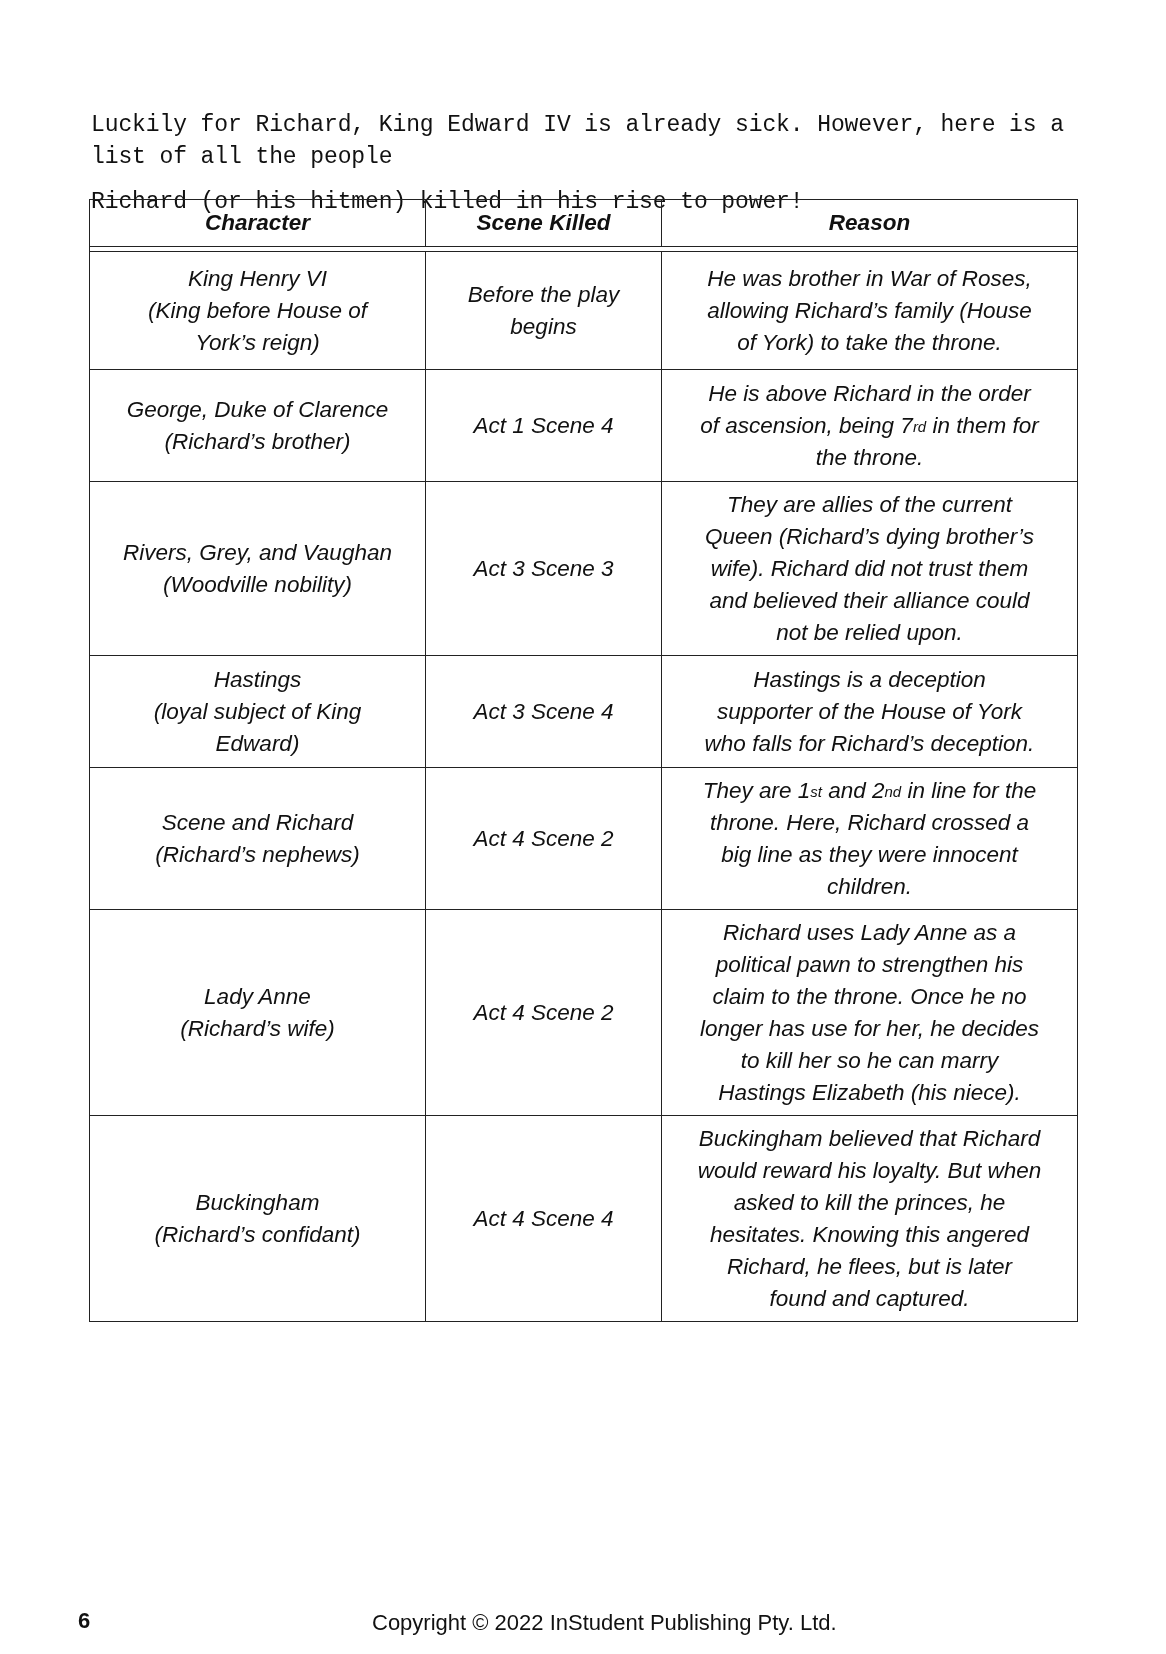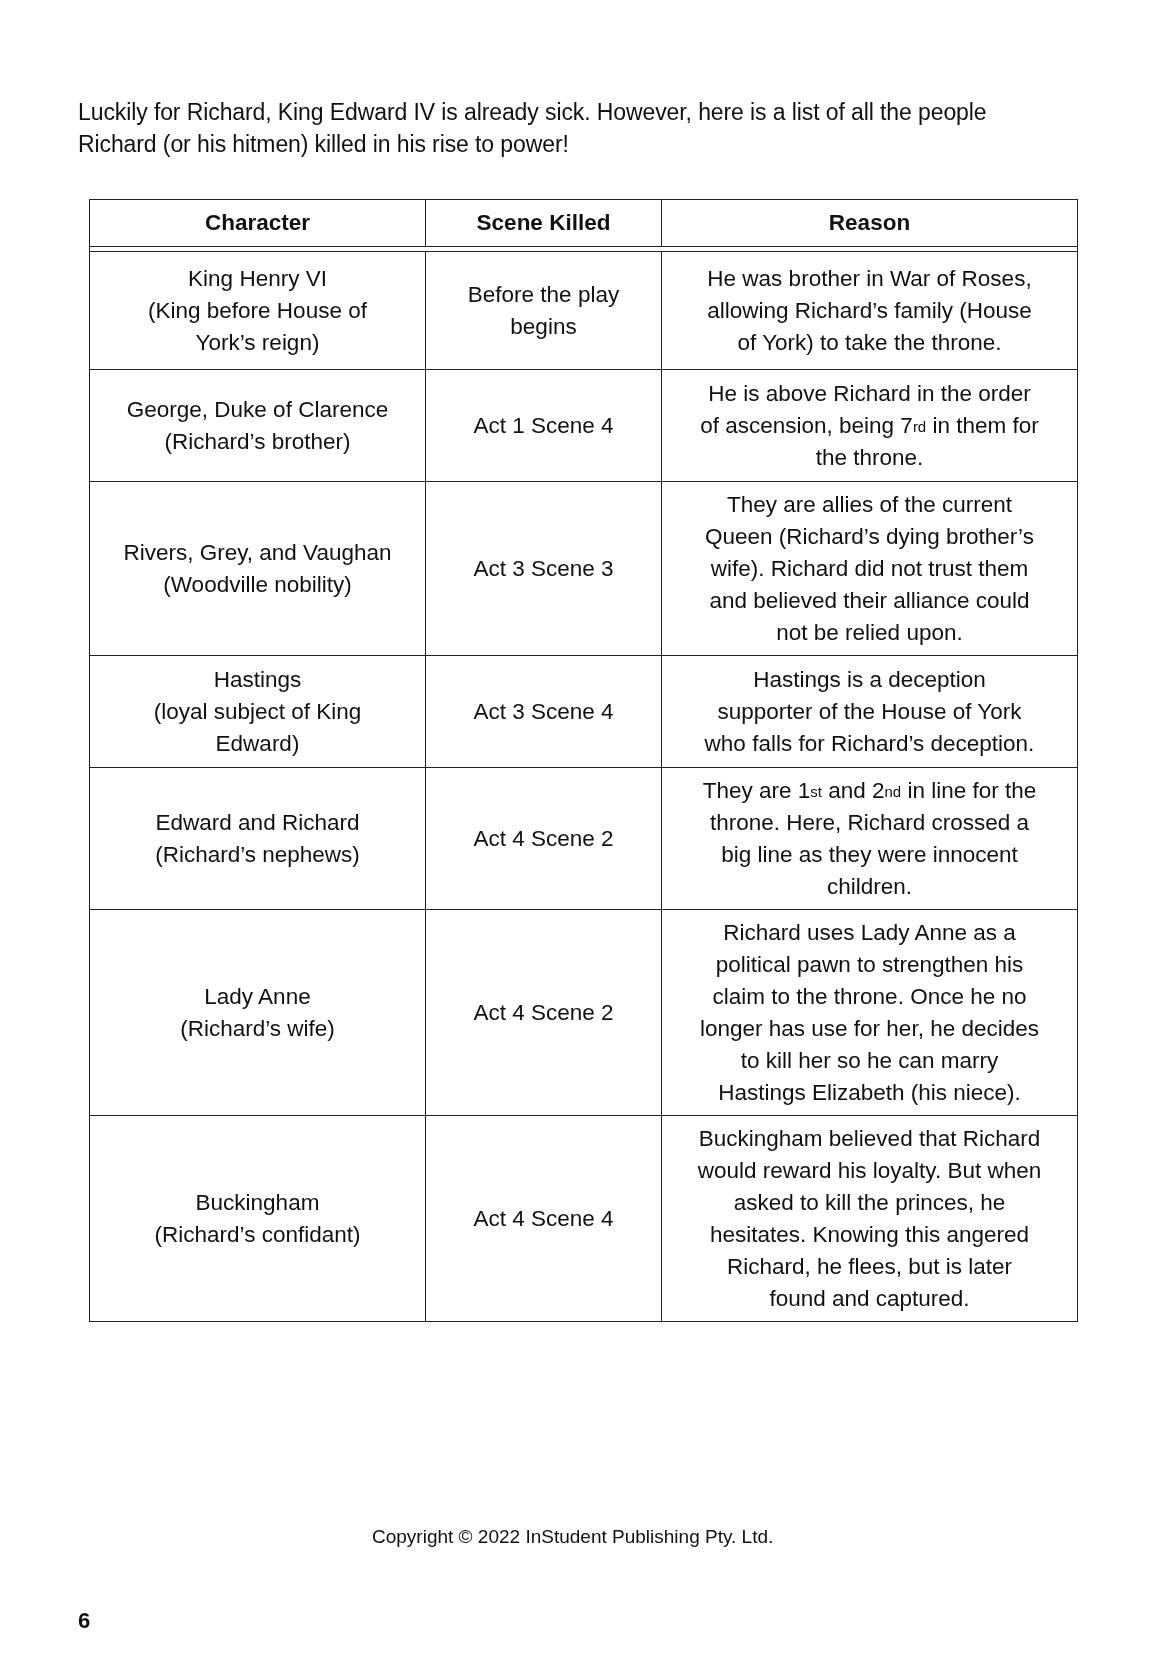--- a/index.html
+++ b/index.html
@@ -17,33 +17,34 @@
     }
     .intro {
       position: absolute;
       left: 78px;
       top: 96px;
       width: 1010px;
       font-size: 23px;
       line-height: 32px;
       letter-spacing: -0.1px;
     }
-    .intro p { margin: 0; }
+    .intro p { margin: 13px; font-family: Liberation Mono, monospace; }
     .table-wrap {
       position: absolute;
       left: 89px;
       top: 199px;
       width: 988px;
     }
     table {
       border-collapse: collapse;
       width: 988px;
       table-layout: fixed;
       font-size: 22.5px;
       line-height: 32px;
+      font-style: italic;
     }
     col.c1 { width: 336px; }
     col.c2 { width: 236px; }
     col.c3 { width: 416px; }
     th, td {
       border: 1.5px solid #222222;
       text-align: center;
       vertical-align: middle;
       padding: 2px 12px;
     }
@@ -69,22 +70,22 @@
     .footer-page {
       position: absolute;
       left: 78px;
       top: 1608px;
       font-size: 22px;
       font-weight: bold;
     }
     .footer-copy {
       position: absolute;
       left: 372px;
-      top: 1526px;
-      font-size: 19px;
+      top: 1610px;
+      font-size: 22px;
     }
   </style>
 </head>
 <body>
 
 <div class="intro">
   <p>Luckily for Richard, King Edward IV is already sick.  However, here is a list of all the people</p>
   <p>Richard (or his hitmen) killed in his rise to power!</p>
 </div>
 
@@ -167,21 +168,21 @@
         </td>
         <td>
           <span class="cell-line">Hastings is a deception</span>
           <span class="cell-line">supporter of the House of York</span>
           <span class="cell-line">who falls for Richard’s deception.</span>
         </td>
       </tr>
 
       <tr class="row" style="height:142px;">
         <td>
-          <span class="cell-line">Edward and Richard</span>
+          <span class="cell-line">Scene and Richard</span>
           <span class="cell-line">(Richard’s nephews)</span>
         </td>
         <td>
           <span class="cell-line">Act 4 Scene 2</span>
         </td>
         <td>
           <span class="cell-line"><span>They are 1</span><sup>st</sup><span> and 2</span><sup>nd</sup><span> in line for the</span></span>
           <span class="cell-line">throne. Here, Richard crossed a</span>
           <span class="cell-line">big line as they were innocent</span>
           <span class="cell-line">children.</span>

